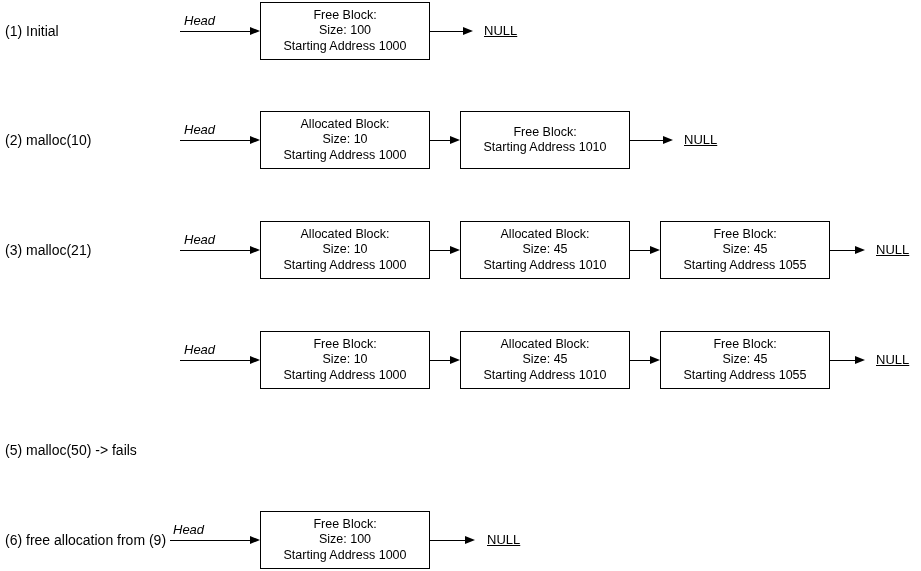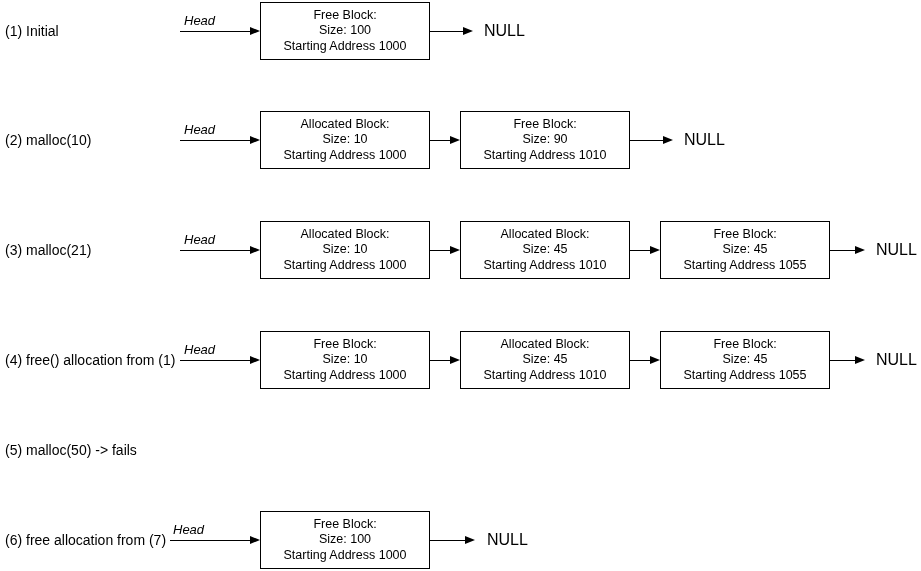--- a/index.html
+++ b/index.html
@@ -48,23 +48,24 @@
     background: #ffffff;
     display: flex;
     flex-direction: column;
     justify-content: center;
     text-align: center;
     font-size: 12.5px;
     line-height: 15.5px;
   }
   .null-label {
     position: absolute;
-    font-size: 16px;
+    font-size: 13px;
     line-height: 16px;
     white-space: nowrap;
+    text-decoration: underline;
   }
 </style>
 </head>
 <body>
 
 <div class="canvas">
 
   <div class="step-label" style="top:23px">(1) Initial</div>
   <div class="head-label" style="left:184px; top:13px">Head</div>
   <div class="hline" style="left:180px; top:31px; width:70px"></div>
@@ -84,21 +85,20 @@
   <div class="ahead" style="left:250px; top:136px"></div>
   <div class="block" style="left:260px; top:111px">
     <div>Allocated Block:</div>
     <div>Size: 10</div>
     <div>Starting Address 1000</div>
   </div>
   <div class="hline" style="left:430px; top:140px; width:20px"></div>
   <div class="ahead" style="left:450px; top:136px"></div>
   <div class="block" style="left:460px; top:111px">
     <div>Free Block:</div>
-    <div>Size: 90</div>
     <div>Starting Address 1010</div>
   </div>
   <div class="hline" style="left:630px; top:140px; width:33px"></div>
   <div class="ahead" style="left:663px; top:136px"></div>
   <div class="null-label" style="left:684px; top:132px">NULL</div>
 
   <div class="step-label" style="top:242px">(3) malloc(21)</div>
   <div class="head-label" style="left:184px; top:232px">Head</div>
   <div class="hline" style="left:180px; top:250px; width:70px"></div>
   <div class="ahead" style="left:250px; top:246px"></div>
@@ -118,21 +118,20 @@
   <div class="ahead" style="left:650px; top:246px"></div>
   <div class="block" style="left:660px; top:221px">
     <div>Free Block:</div>
     <div>Size: 45</div>
     <div>Starting Address 1055</div>
   </div>
   <div class="hline" style="left:830px; top:250px; width:25px"></div>
   <div class="ahead" style="left:855px; top:246px"></div>
   <div class="null-label" style="left:876px; top:242px">NULL</div>
 
-  <div class="step-label" style="top:352px">(4) free() allocation from (1)</div>
   <div class="head-label" style="left:184px; top:342px">Head</div>
   <div class="hline" style="left:180px; top:360px; width:70px"></div>
   <div class="ahead" style="left:250px; top:356px"></div>
   <div class="block" style="left:260px; top:331px">
     <div>Free Block:</div>
     <div>Size: 10</div>
     <div>Starting Address 1000</div>
   </div>
   <div class="hline" style="left:430px; top:360px; width:20px"></div>
   <div class="ahead" style="left:450px; top:356px"></div>
@@ -147,21 +146,21 @@
     <div>Free Block:</div>
     <div>Size: 45</div>
     <div>Starting Address 1055</div>
   </div>
   <div class="hline" style="left:830px; top:360px; width:25px"></div>
   <div class="ahead" style="left:855px; top:356px"></div>
   <div class="null-label" style="left:876px; top:352px">NULL</div>
 
   <div class="step-label" style="top:442px">(5) malloc(50) -&gt; fails</div>
 
-  <div class="step-label" style="top:532px">(6) free allocation from (7)</div>
+  <div class="step-label" style="top:532px">(6) free allocation from (9)</div>
   <div class="head-label" style="left:173px; top:522px">Head</div>
   <div class="hline" style="left:170px; top:540px; width:80px"></div>
   <div class="ahead" style="left:250px; top:536px"></div>
   <div class="block" style="left:260px; top:511px">
     <div>Free Block:</div>
     <div>Size: 100</div>
     <div>Starting Address 1000</div>
   </div>
   <div class="hline" style="left:430px; top:540px; width:35px"></div>
   <div class="ahead" style="left:465px; top:536px"></div>

